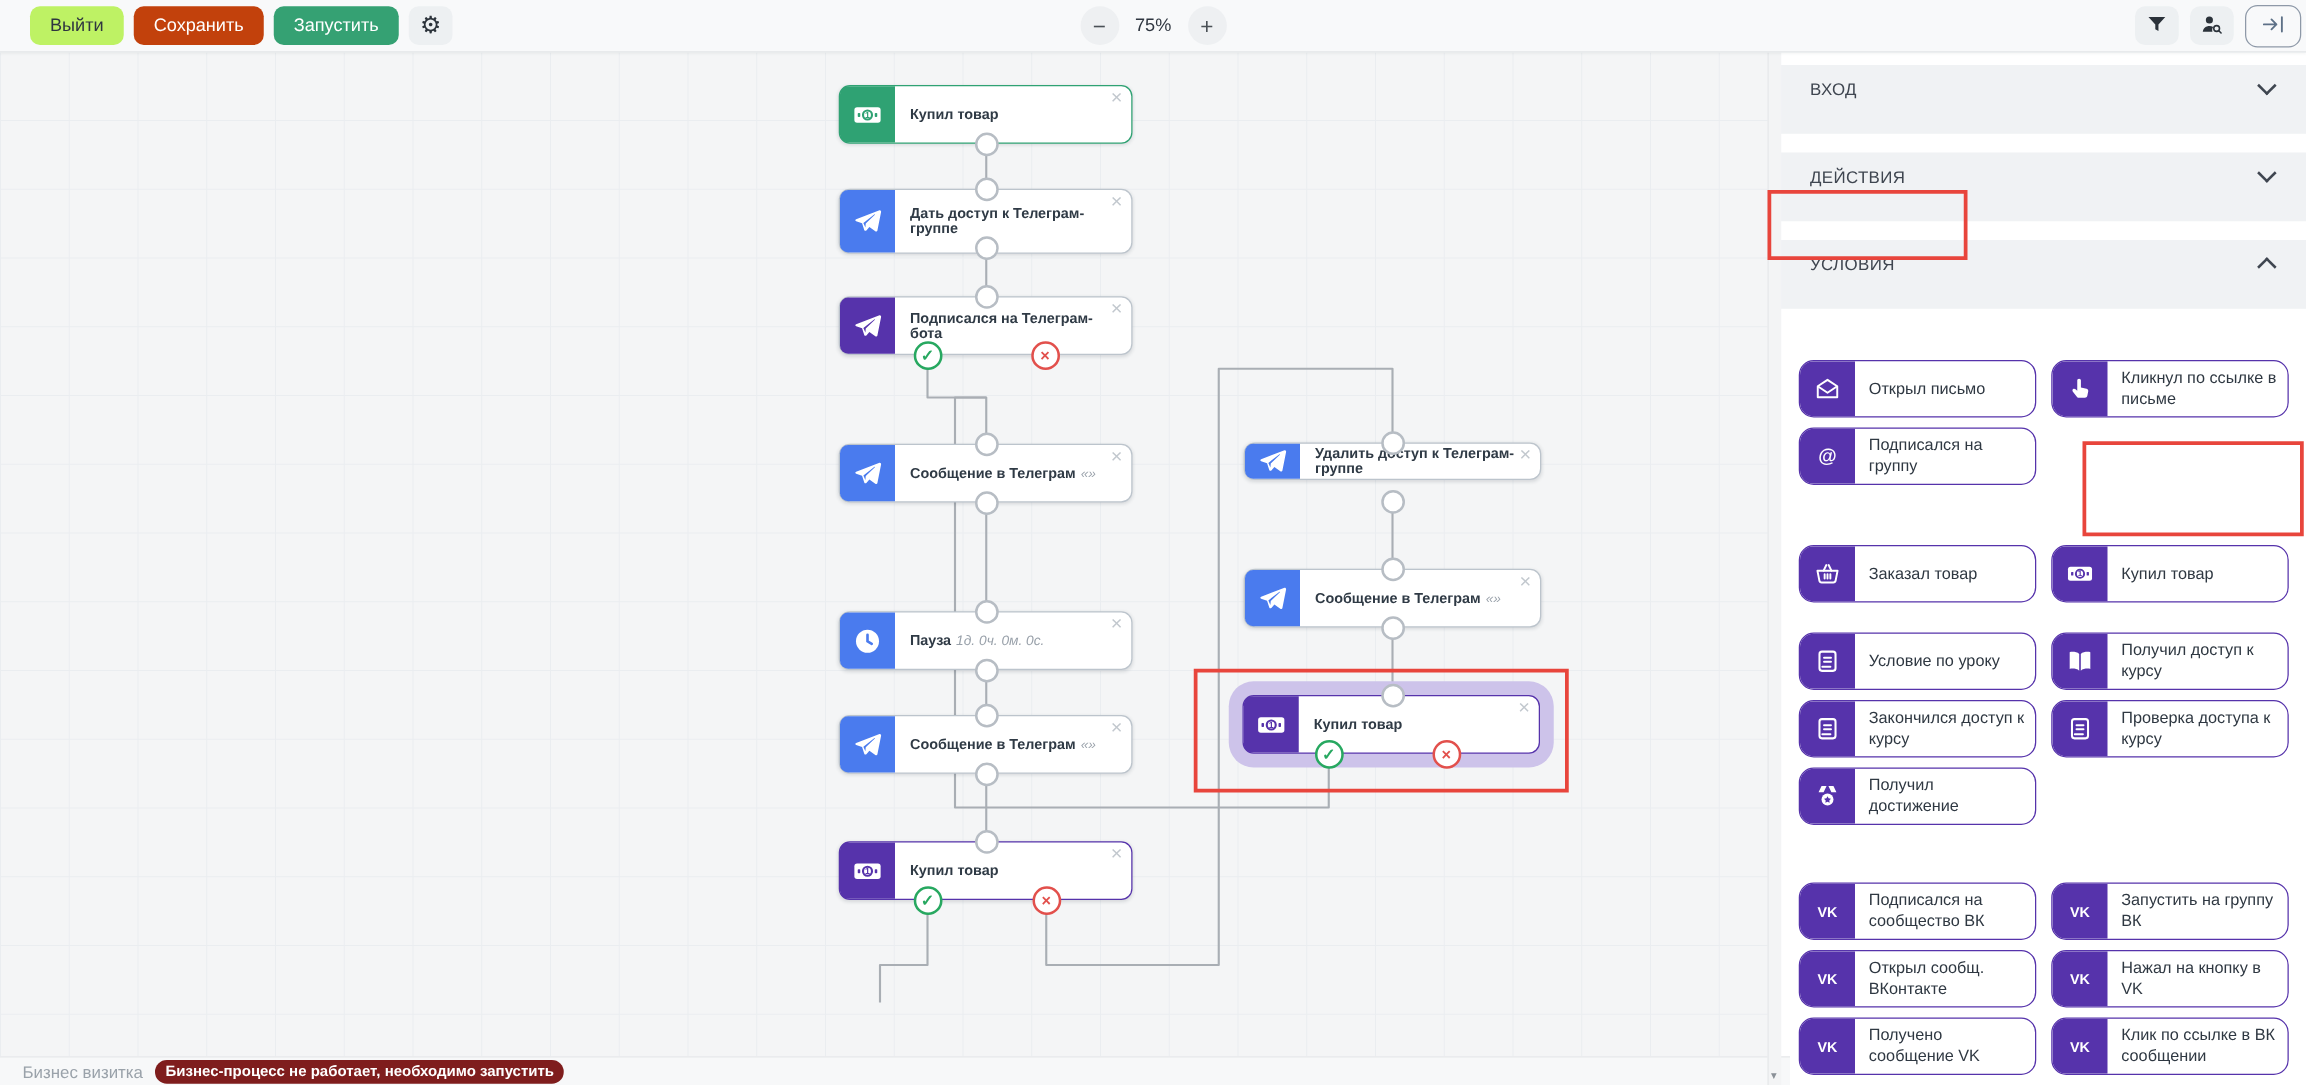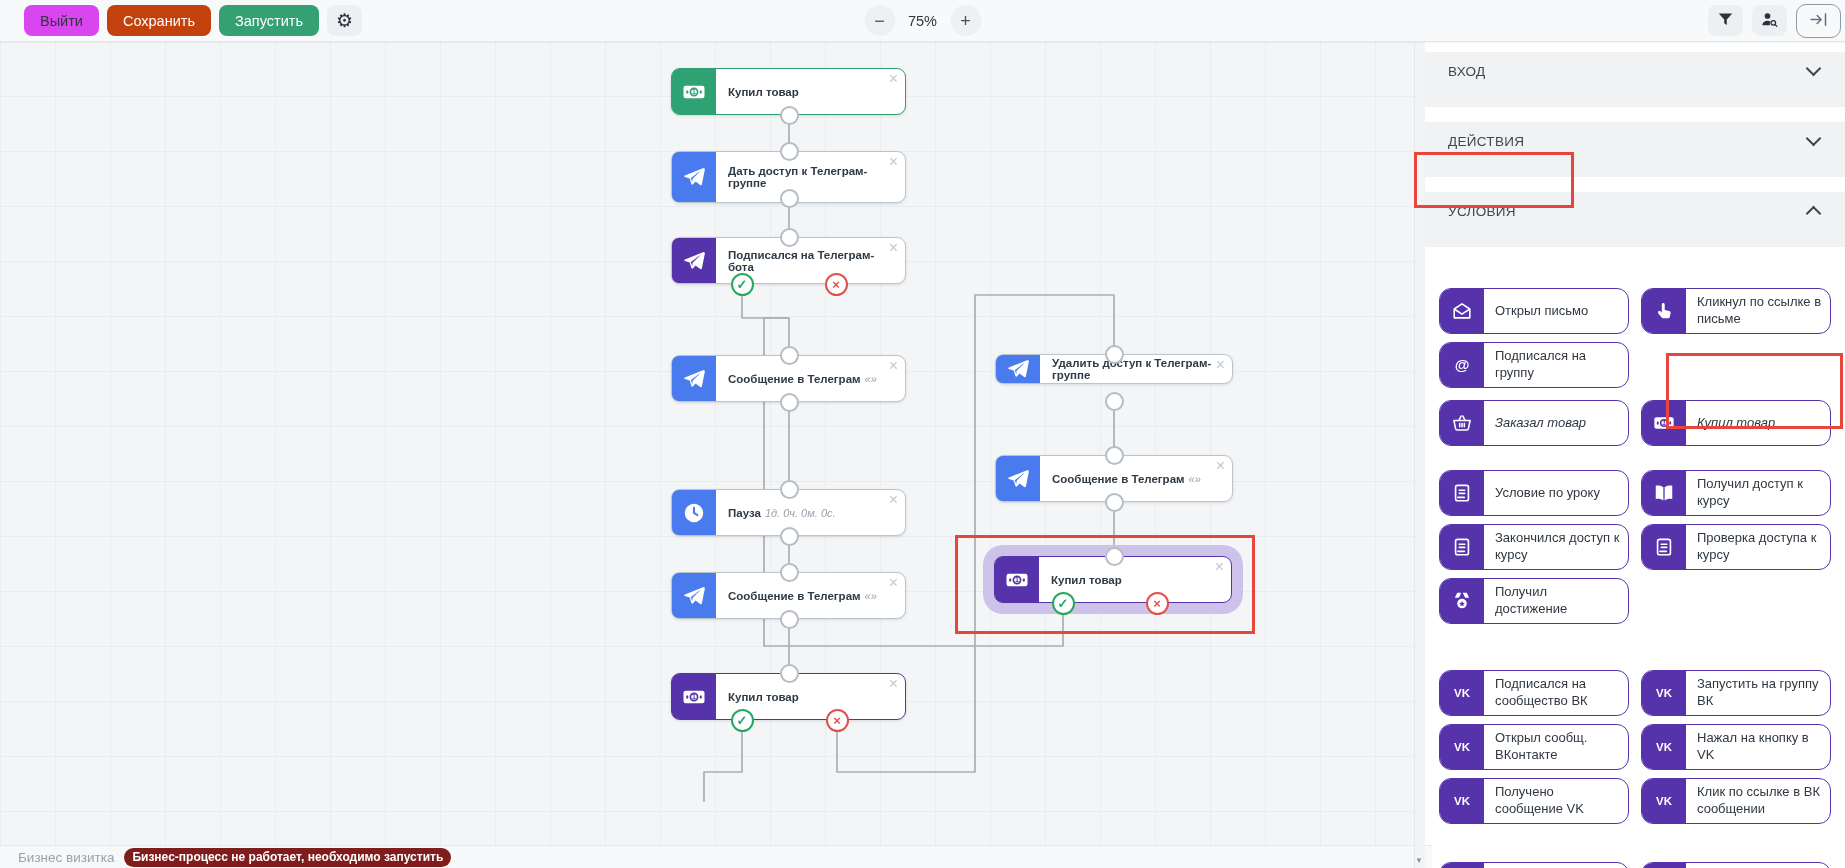--- a/index.html
+++ b/index.html
@@ -4,21 +4,21 @@
 <style>
   html,body{margin:0;padding:0;}
   body{font-family:"Liberation Sans",sans-serif;background:#fff;}
   .page{position:relative;width:1845px;height:868px;overflow:hidden;background:#fff;}
 
   
   .topbar{position:absolute;left:0;top:0;width:1845px;height:41px;background:#f8f9fa;
     border-bottom:1px solid #e2e5e8;display:flex;align-items:center;z-index:20;box-shadow:0 1px 2px rgba(40,50,60,.05);}
   .tb-left{display:flex;align-items:center;gap:8px;margin-left:24px;}
   .btn{height:31px;border:none;border-radius:8px;font-size:14.5px;cursor:pointer;font-family:inherit;padding:0 16px;}
-  .btn-light{background:#d946ef;color:#2f3640;}
+  .btn-light{background:#bef264;color:#2f3640;}
   .btn-blue{background:#c2410c;color:#fff;}
   .btn-green{background:#35a173;color:#fff;}
   .icon-btn{width:35px;height:31px;border:none;border-radius:8px;background:#edf0f2;display:flex;
     align-items:center;justify-content:center;cursor:pointer;padding:0;}
   .icon-btn svg{width:19px;height:19px;}
   .zoomctl{position:absolute;left:50%;transform:translateX(-50%);display:flex;align-items:center;gap:13px;}
   .zoombtn{width:31px;height:31px;border:none;border-radius:50%;background:#eef0f2;color:#4a5056;
     font-size:18px;line-height:1;cursor:pointer;font-family:inherit;}
   .zoomlvl{font-size:14.5px;color:#2f3640;}
   .tb-right{margin-left:auto;display:flex;align-items:center;gap:9px;margin-right:4px;}
@@ -309,21 +309,21 @@
             <div class="sb-item">
               <span class="sb-ic">
                 <svg viewBox="0 0 24 24">
                   <text x="12" y="17.3" font-size="16.5" font-weight="bold" text-anchor="middle" fill="#fff">@</text>
                 </svg>
               </span>
               <span class="sb-lb">Подписался на группу</span>
             </div>
           </div>
         </div>
-        <div style="margin-top: 12px; font-style: italic;">
+        <div style="margin-top: 48px;">
           <div class="sb-row">
             <div class="sb-item">
               <span class="sb-ic">
                 <svg viewBox="0 0 24 24" fill="none" stroke="#fff" stroke-width="1.7" stroke-linecap="round" stroke-linejoin="round">
                   <path d="M3.2 9.3h17.6l-1.7 8.6c-.2 1-1 1.7-2 1.7H6.9c-1 0-1.8-.7-2-1.7L3.2 9.3z"></path>
                   <path d="M8.6 9.3 11 4.4M15.4 9.3 13 4.4M9.5 12.5v3.6M12 12.5v3.6M14.5 12.5v3.6"></path>
                 </svg>
               </span>
               <span class="sb-lb">Заказал товар</span>
             </div>

